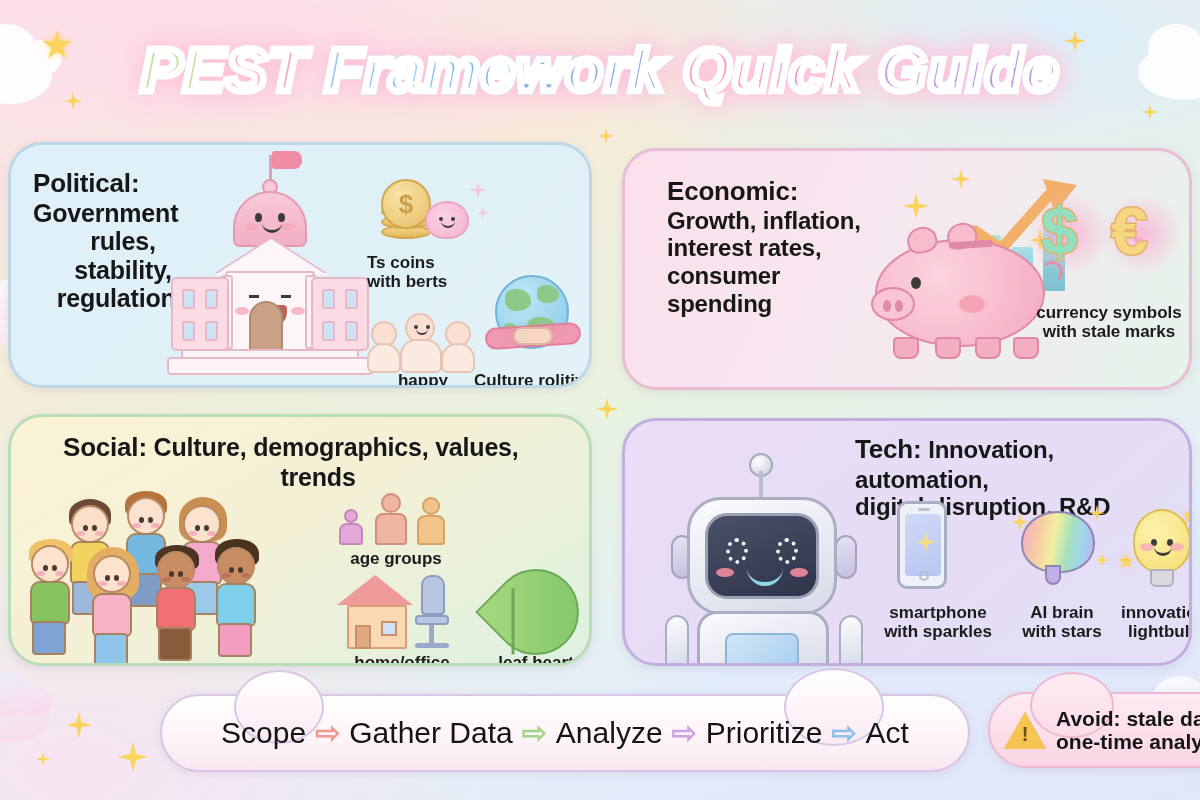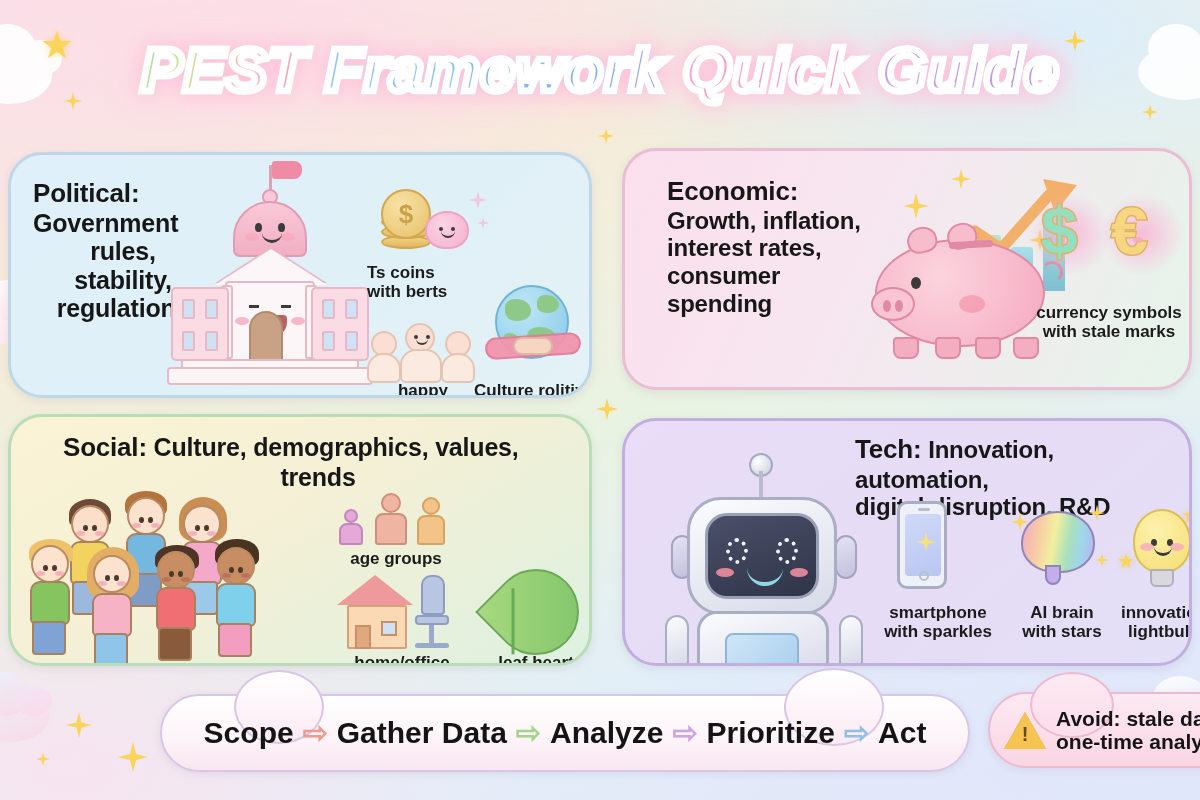--- a/index.html
+++ b/index.html
@@ -99,21 +99,21 @@
   
   .panel {
     position: absolute;
     border-radius: 34px;
     overflow: hidden;
     box-shadow: 0 3px 10px rgba(120,110,140,.13);
   }
   .panel-inner { position: absolute; inset: 0; }
 
   #panel-political {
-    left: 8px; top: 152px; width: 584px; height: 246px;
+    left: 8px; top: 142px; width: 584px; height: 246px;
     background: linear-gradient(135deg,#dff0fa 0%,#dff0f7 55%,#e3f2f6 100%);
     border: 3px solid #bcd8e8;
   }
   #panel-economic {
     left: 622px; top: 148px; width: 570px; height: 242px;
     background: linear-gradient(115deg,#fbdfec 0%,#f7e6f0 40%,#e6f4ea 100%);
     border: 3px solid #e9bdd4;
   }
   #panel-social {
     left: 8px; top: 414px; width: 584px; height: 252px;
@@ -362,21 +362,21 @@
     box-shadow: 0 2px 8px rgba(140,120,160,.15);
   }
   #flow-cloud::before, #flow-cloud::after {
     content:""; position:absolute; background: linear-gradient(180deg,#ffffff,#fbeaf3);
     border: 2.5px solid #d9c6e6; border-radius:50%;
   }
   #flow-cloud::before { width: 86px; height: 70px; left: 72px; top: -26px; }
   #flow-cloud::after  { width: 96px; height: 74px; right: 84px; top: -28px; }
   #flow-inner { position: relative; z-index: 3; display:flex; align-items:center; gap: 9px;
                 white-space: nowrap; }
-  .flow-step { font-size: 30px; font-weight: bold; color: #141414; }
+  .flow-step { font-size: 30px; font-weight: normal; color: #141414; }
   .flow-arrow { font-size: 30px; font-weight: bold; line-height: 1; }
 
   
   #warn-cloud {
     position:absolute; left: 988px; top: 692px; width: 260px; height: 76px;
     background: linear-gradient(180deg,#fdeaf2 0%,#fad5e4 100%);
     border: 2.5px solid #eeb9d0;
     border-radius: 38px;
     display:flex; align-items:center; gap: 10px; padding-left: 14px;
     box-shadow: 0 2px 8px rgba(160,120,150,.16);

